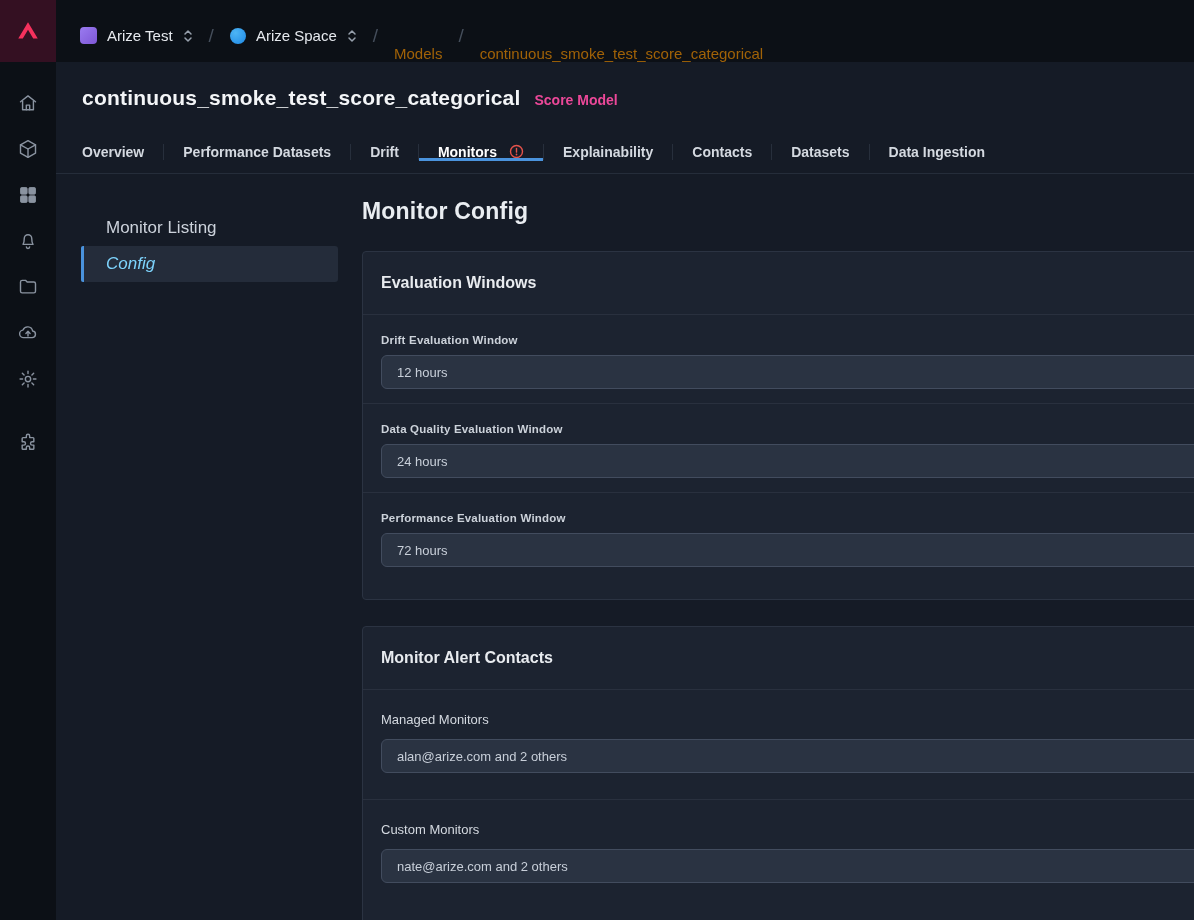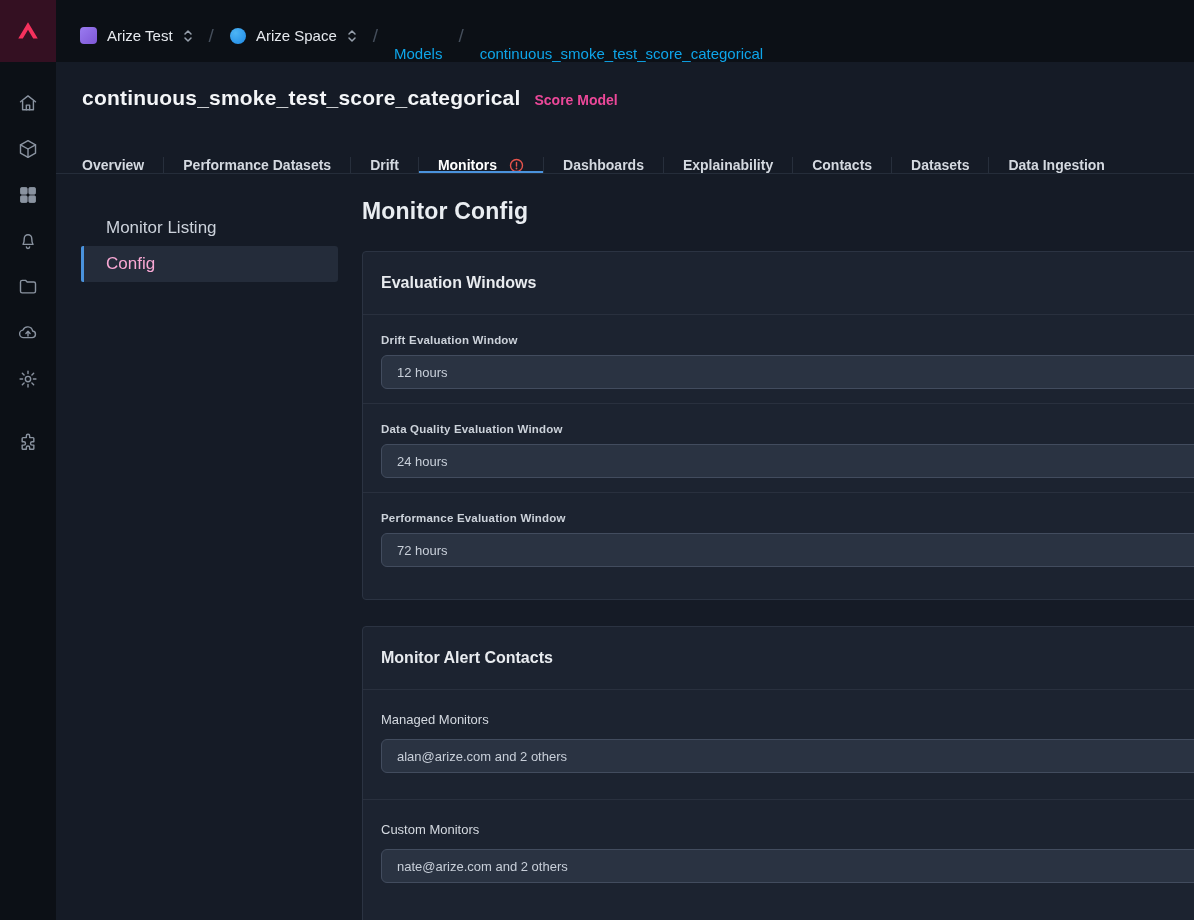--- a/index.html
+++ b/index.html
@@ -17,21 +17,21 @@
     background:#0c1016; display:flex; align-items:flex-end; z-index:20;
   }
   .logo-box {
     width:56px; height:62px; background:#341022;
     display:flex; align-items:center; justify-content:center; flex-shrink:0;
     cursor:pointer;
   }
   .breadcrumb { display:flex; align-items:center; margin-left:24px; white-space:nowrap; }
   .crumb-select { display:flex; align-items:center; gap:10px; cursor:pointer; }
   .crumb-label { font-size:15px; font-weight:500; color:#e6e9ee; }
-  .crumb-static { font-size:15px; font-weight:400; color:#0ea5e9;margin-top:36px; }
+  .crumb-static { font-size:15px; font-weight:400; color:#a16207;margin-top:36px; }
   .slash { color:#454e5b; font-size:19px; font-weight:300; margin:0 16px; }
   .org-sq { width:17px; height:17px; border-radius:4px;
             background:linear-gradient(135deg,#9a7bf0,#7e57d6); }
   .space-dot { width:16px; height:16px; border-radius:50%;
                background:radial-gradient(circle at 35% 30%, #4db5f5, #1e88e5); }
 
   
   .sidebar {
     position:absolute; top:62px; left:0; width:56px; height:858px;
     background:#0c1016; display:flex; flex-direction:column; align-items:center;
@@ -44,21 +44,21 @@
 
   
   .content { position:absolute; left:56px; top:62px; width:1138px; height:858px; }
 
   .model-header { padding:24px 0 0 26px; }
   .title-row { display:flex; align-items:baseline; gap:14px; }
   .model-title { font-size:21px; font-weight:700; color:#f3f5f7; letter-spacing:.2px; }
   .model-type { font-size:14px; font-weight:600; color:#ec4899; }
 
   .tabs {
-    display:flex; align-items:flex-end; margin-top:20px; height:44px;
+    display:flex; align-items:center; margin-top:20px; height:44px;
     border-bottom:1px solid #252d3a; margin-left:-26px; padding-left:26px;
     width:1138px; overflow:hidden; white-space:nowrap;
   }
   .tab {
     display:flex; align-items:center; gap:7px; padding:0 19px;
     font-size:14px; font-weight:600; color:#d4d9e0; cursor:pointer;
     position:relative; flex-shrink:0;
   }
   .tab:first-child { padding-left:0; }
   .tab + .tab { border-left:1px solid #272f3c; }
@@ -70,21 +70,21 @@
   .tab:first-child.active::after { left:0; }
 
   
   .body-row { display:flex; }
   .subnav { width:306px; flex-shrink:0; padding-top:36px; }
   .subnav-item {
     margin-left:25px; width:257px; height:36px; display:flex; align-items:center;
     padding-left:25px; font-size:17px; color:#ccd2db; cursor:pointer;
     position:relative; border-radius:3px;
   }
-  .subnav-item.active { background:#242c3a; color:#f9a8d4; }
+  .subnav-item.active { background:#242c3a; color:#7dd3fc;font-style:italic; }
   .subnav-item.active::before {
     content:''; position:absolute; left:0; top:0; bottom:0; width:3px;
     background:#4a93dd; border-radius:2px 0 0 2px;
   }
 
   .main { flex:1; padding-top:24px; }
   .main-title { font-size:23px; font-weight:600; color:#e9edf1; letter-spacing:.2px; }
 
   .card {
     width:1100px; background:#1c2330; border:1px solid #2b3342; border-radius:4px;
@@ -219,23 +219,20 @@
         </div>
       <div class="tab active">
         <span>Monitors</span>
         <svg width="15" height="15" viewBox="0 0 16 16" fill="none">
           <circle cx="8" cy="8" r="6.4" stroke="#e5534b" stroke-width="1.5"></circle>
           <line x1="8" y1="4.7" x2="8" y2="8.7" stroke="#e5534b" stroke-width="1.5" stroke-linecap="round"></line>
           <circle cx="8" cy="11.2" r="0.95" fill="#e5534b"></circle>
         </svg>
       </div>
       <div class="tab">
-          <span>Dashboards</span>
-        </div>
-      <div class="tab">
           <span>Explainability</span>
         </div>
       <div class="tab">
           <span>Contacts</span>
         </div>
       <div class="tab">
           <span>Datasets</span>
         </div>
       <div class="tab">
           <span>Data Ingestion</span>

